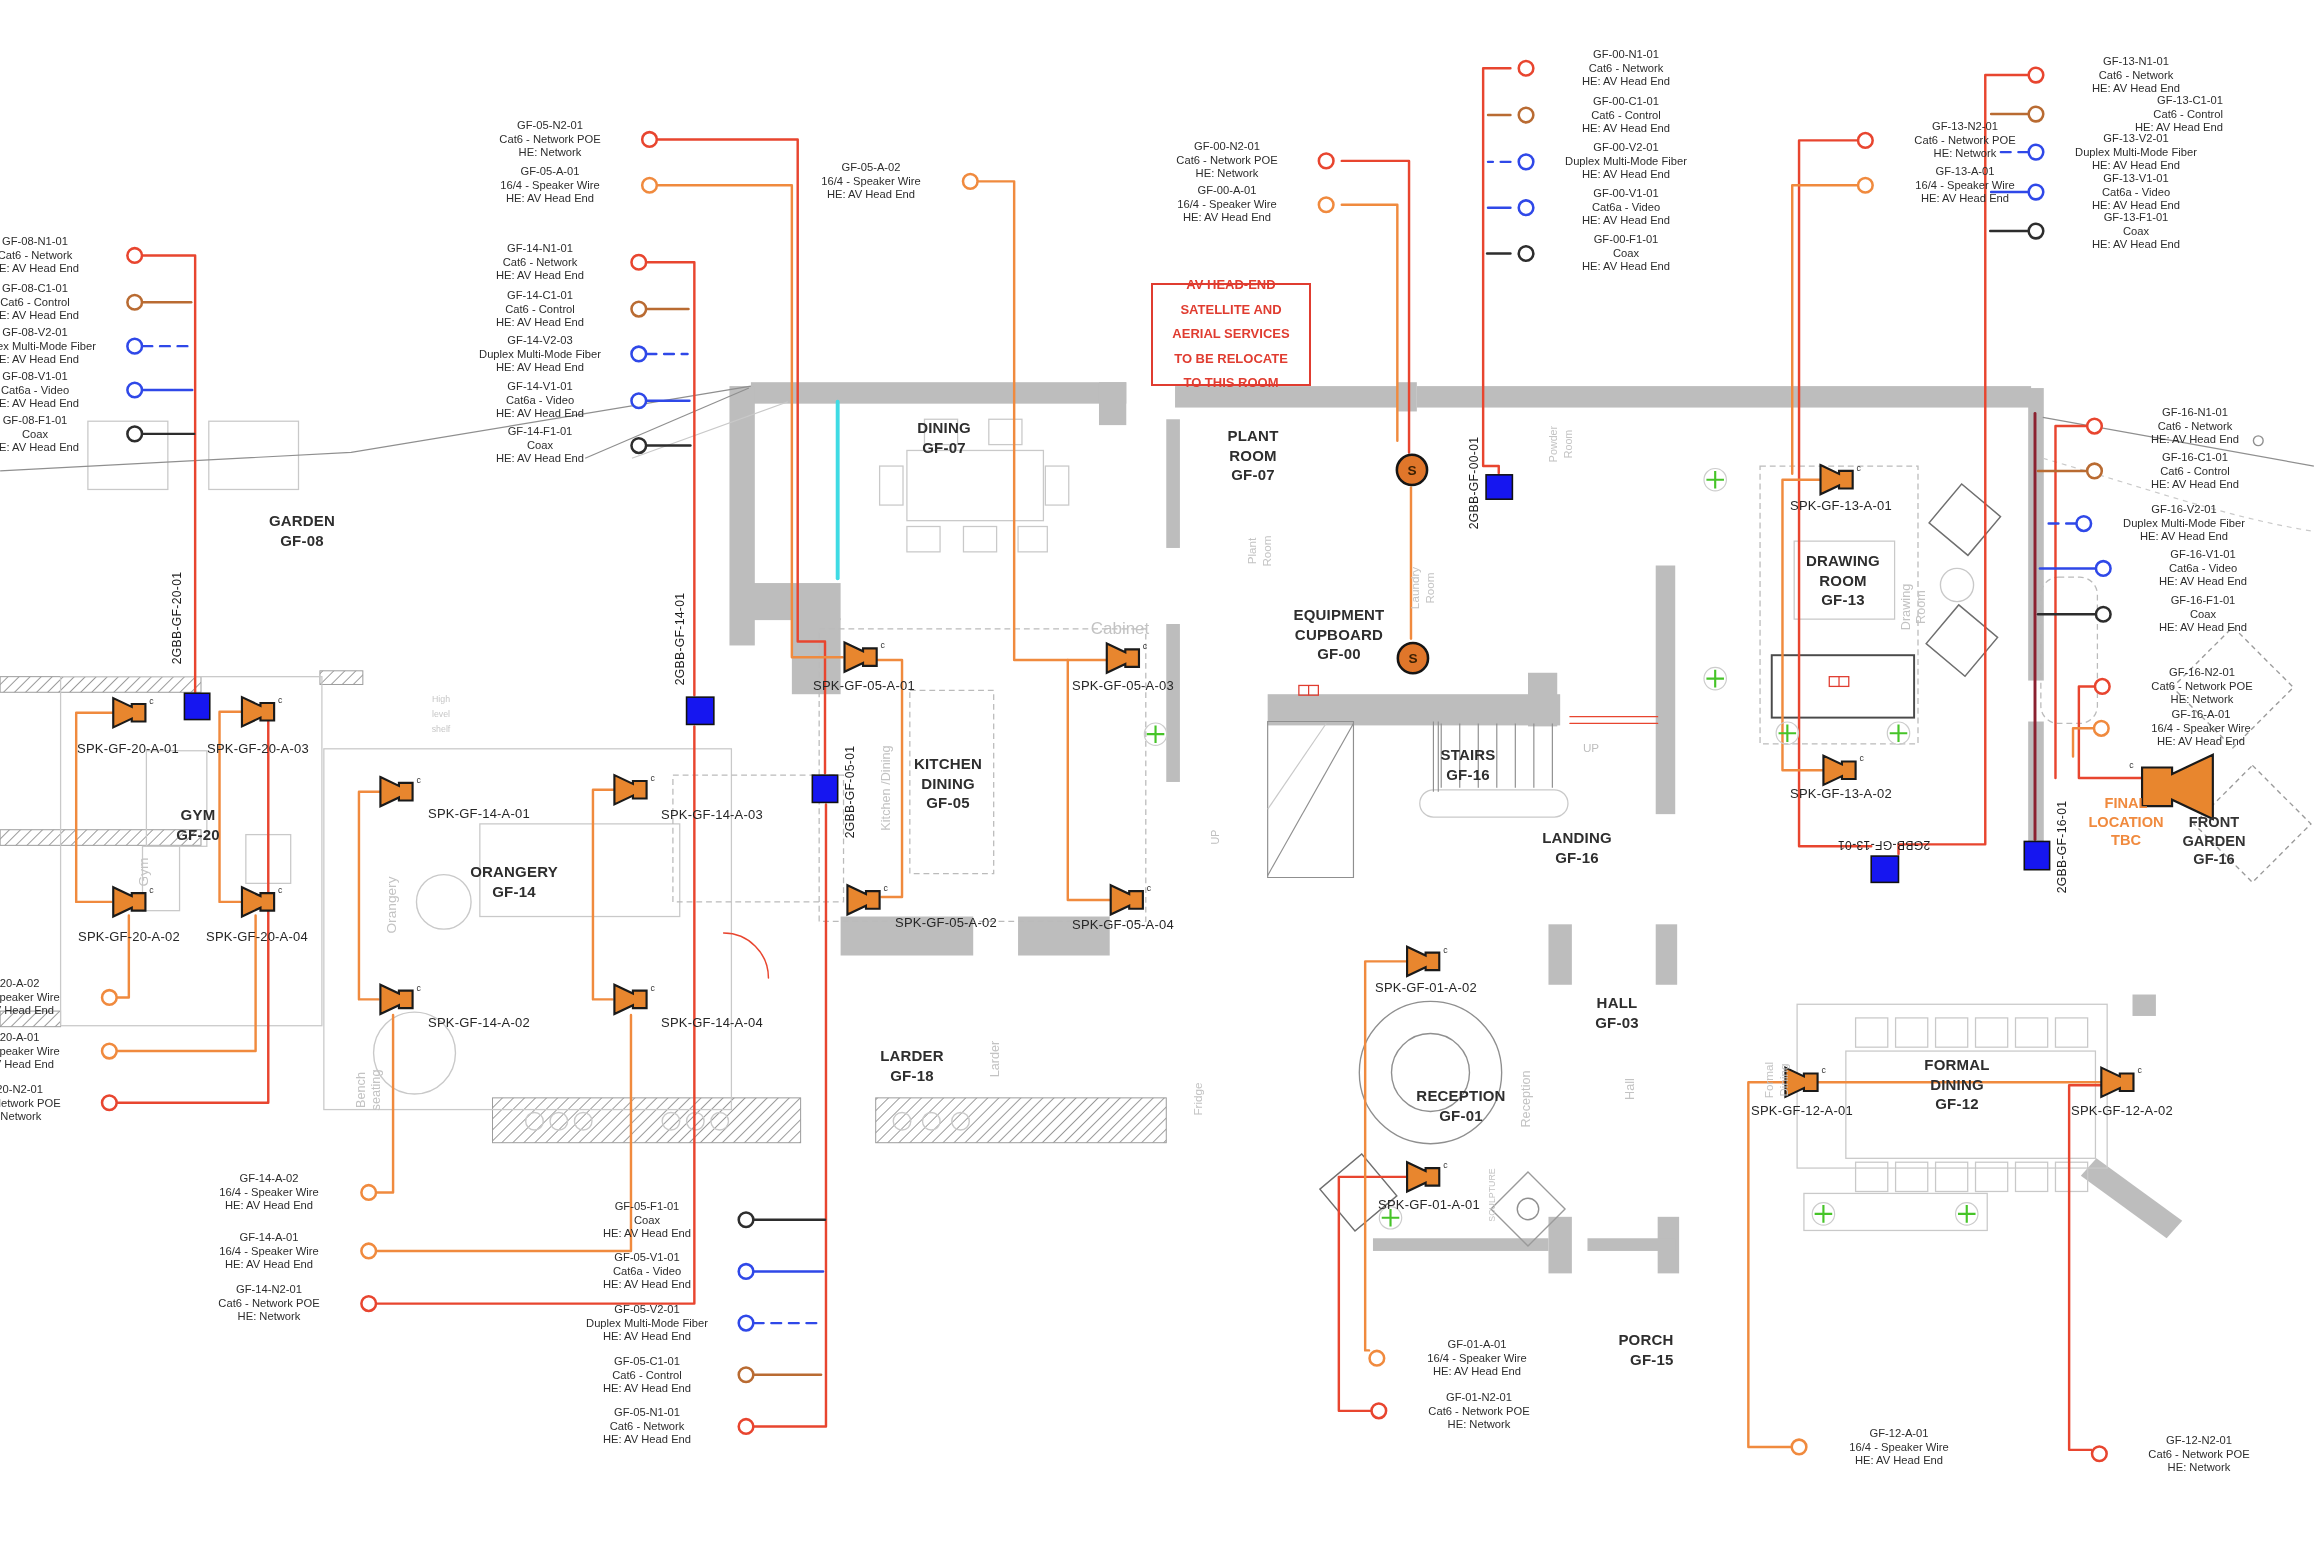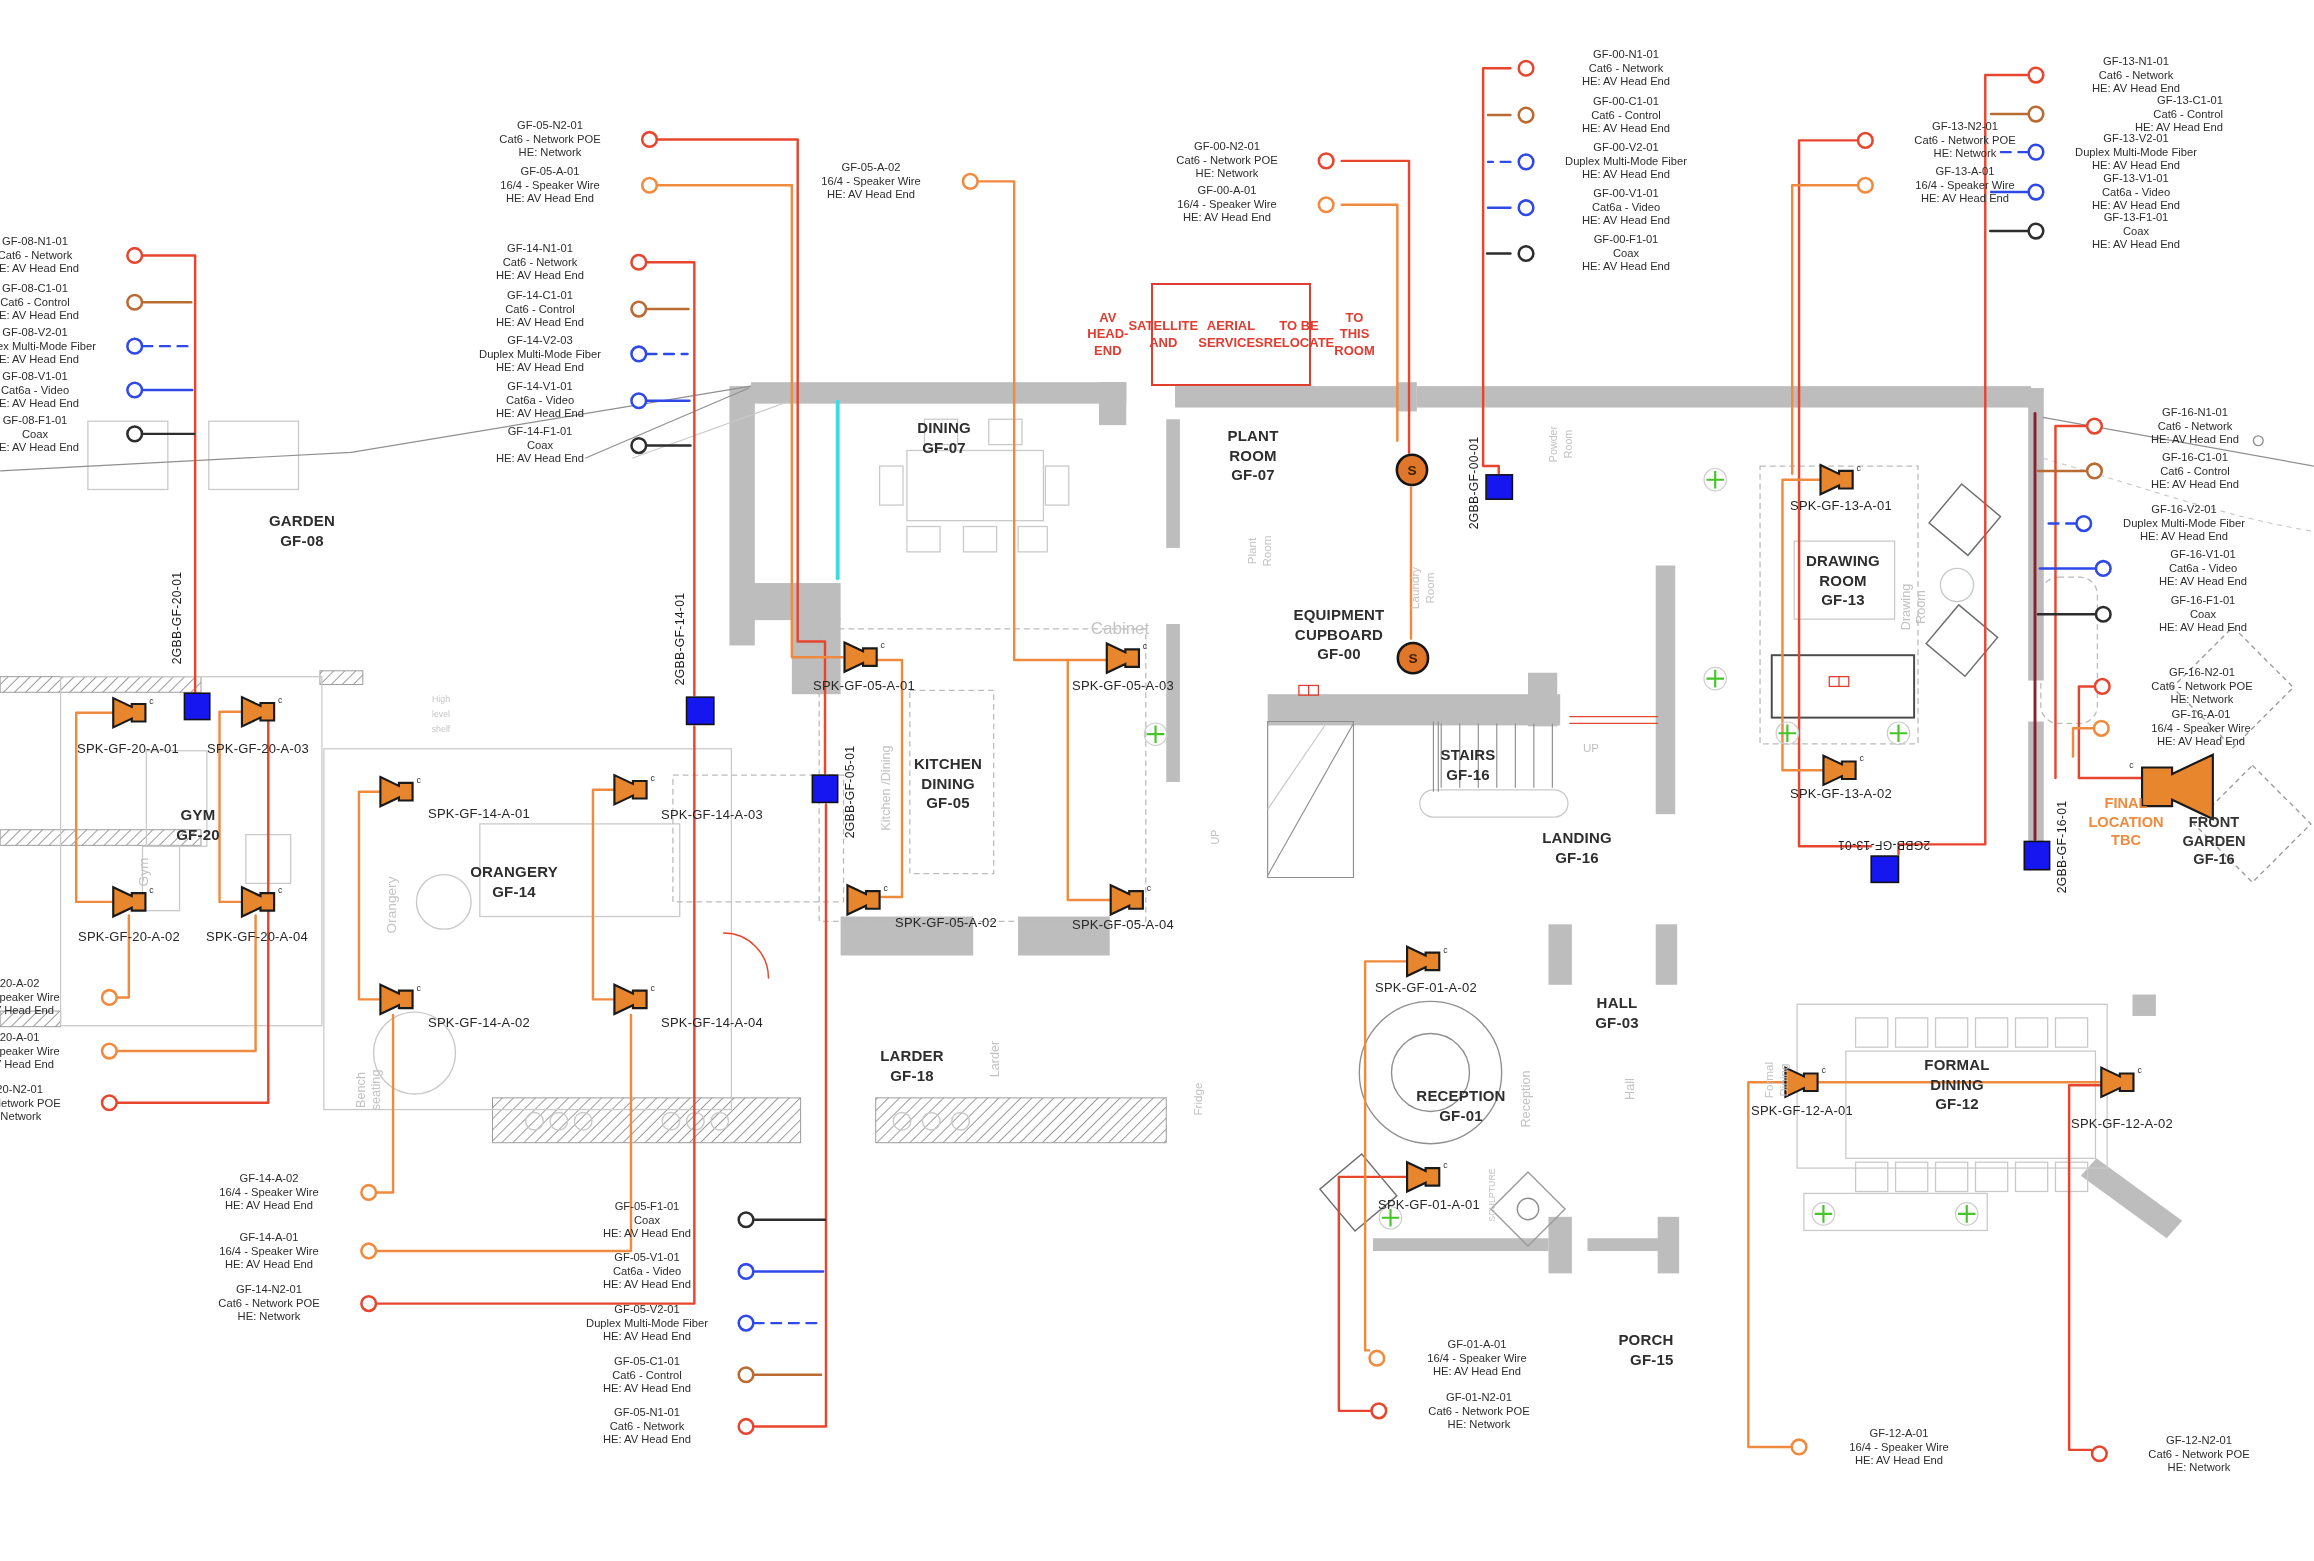--- a/index.html
+++ b/index.html
@@ -12,21 +12,21 @@
   .cl div{white-space:nowrap;}
   .room{position:absolute;transform:translate(-50%,-50%);text-align:center;font-size:15px;
         font-weight:600;color:#2e2e2e;line-height:19.5px;letter-spacing:0.2px;white-space:pre;}
   .faint{position:absolute;color:#c3c3c3;text-align:center;line-height:14.6px;white-space:pre;}
   .spklbl{position:absolute;transform:translate(-50%,-50%);font-size:13px;color:#262626;
           white-space:nowrap;letter-spacing:0.2px;}
   .boxlbl{position:absolute;font-size:12.2px;color:#1c1c1c;white-space:nowrap;letter-spacing:0.3px;}
   .misc{position:absolute;text-align:center;white-space:pre;}
   .note{position:absolute;left:1151px;top:283px;width:156px;height:99px;border:2.4px solid #e03c30;
         background:#fff;color:#e03c30;font-size:13px;line-height:16.6px;font-weight:600;
-        display:flex;align-items:center;justify-content:center;text-align:center;}
+        display:flex;flex-direction:column;align-items:center;justify-content:center;text-align:center;gap:8px;}
 </style>
 </head>
 <body>
 
 <div id="plan">
   <svg id="plan-svg" viewBox="0 0 2373 1601">
       <defs>
         <pattern id="hatch" width="8" height="8" patternUnits="userSpaceOnUse" patternTransform="rotate(45)">
           <line x1="0" y1="0" x2="0" y2="8" stroke="#9a9a9a" stroke-width="2"></line>
         </pattern>
@@ -338,21 +338,21 @@
       <div class="spklbl" style="left: 712px; top: 1022px;">SPK-GF-14-A-04</div>
       <div class="spklbl" style="left: 864px; top: 685px;">SPK-GF-05-A-01</div>
       <div class="spklbl" style="left: 1123px; top: 685px;">SPK-GF-05-A-03</div>
       <div class="spklbl" style="left: 946px; top: 922px;">SPK-GF-05-A-02</div>
       <div class="spklbl" style="left: 1123px; top: 924px;">SPK-GF-05-A-04</div>
       <div class="spklbl" style="left: 1841px; top: 505px;">SPK-GF-13-A-01</div>
       <div class="spklbl" style="left: 1841px; top: 793px;">SPK-GF-13-A-02</div>
       <div class="spklbl" style="left: 1426px; top: 987px;">SPK-GF-01-A-02</div>
       <div class="spklbl" style="left: 1429px; top: 1204px;">SPK-GF-01-A-01</div>
       <div class="spklbl" style="left: 1802px; top: 1110px;">SPK-GF-12-A-01</div>
-      <div class="spklbl" style="left: 2122px; top: 1110px; margin-top: 13px;">SPK-GF-12-A-02</div>
+      <div class="spklbl" style="left: 2122px; top: 1110px;">SPK-GF-12-A-02</div>
       <div class="cl" style="left: -52px; top: 235px;">
         <div>GF-08-N1-01</div>
         <div>Cat6 - Network</div>
         <div>HE: AV Head End</div>
       </div>
       <div class="cl" style="left: -52px; top: 282px;">
         <div>GF-08-C1-01</div>
         <div>Cat6 - Control</div>
         <div>HE: AV Head End</div>
       </div>

